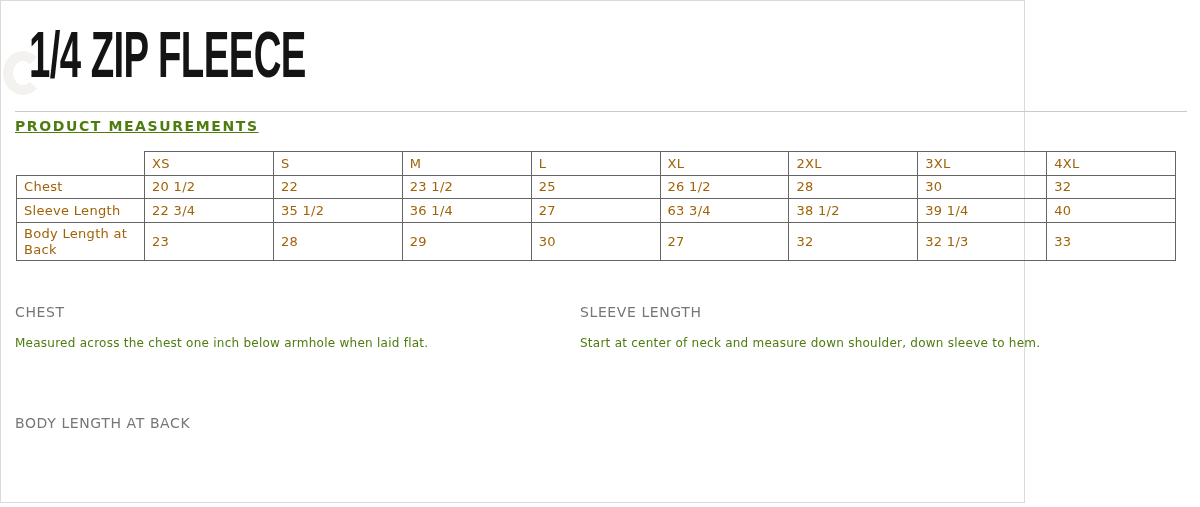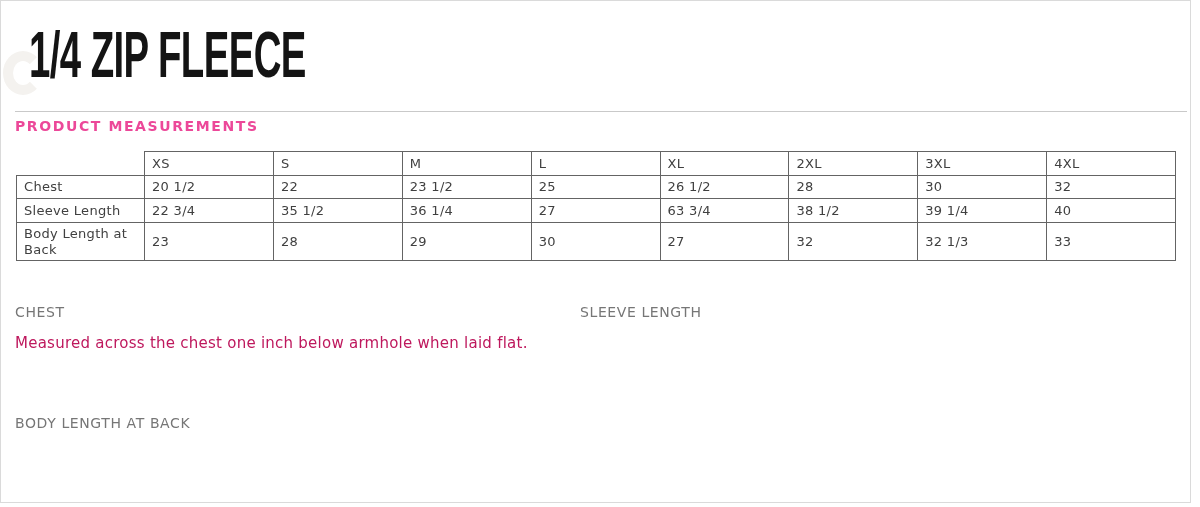--- a/index.html
+++ b/index.html
@@ -6,21 +6,21 @@
   html, body {
     width: 1200px; height: 507px;
     background: #ffffff;
     font-family: "DejaVu Sans", sans-serif;
     overflow: hidden;
     position: relative;
   }
   .frame {
     position: absolute;
     left: 0; top: 0;
-    width: 1191px; height: 503px;
+    width: 1025px; height: 503px;
     border: 1px solid #dadada;
     background: #ffffff;
   }
   
   .watermark {
     position: absolute;
     left: 2px; top: 50px;
     width: 40px; height: 44px;
     border: 10px solid #f4f2ef;
     border-right-color: transparent;
@@ -46,35 +46,36 @@
     left: 14px; top: 110px;
     width: 1172px; height: 0;
     border-top: 1px solid #c9c9c9;
   }
   .section-heading {
     position: absolute;
     left: 14px; top: 117px;
     font-size: 14px;
     font-weight: 700;
     letter-spacing: 1.6px;
-    color: #ec4899;
+    color: #4d7c0f;
+    text-decoration: underline;
   }
   table.size-table {
     position: absolute;
     left: 15px; top: 150px;
     width: 1160px;
     border-collapse: collapse;
     table-layout: fixed;
   }
   table.size-table col.label-col { width: 128px; }
   table.size-table th, table.size-table td {
     border: 1px solid #646464;
     font-size: 13px;
     font-weight: 400;
-    color: #404040;
+    color: #a16207;
     text-align: left;
     vertical-align: middle;
     padding: 2px 6px 2px 7px;
     letter-spacing: 0.3px;
     line-height: 16px;
   }
   table.size-table td.corner { border: none; }
   table.size-table tr.header-row   { height: 24px; }
   table.size-table tr.row-chest    { height: 23px; }
   table.size-table tr.row-sleeve   { height: 24px; }
@@ -84,22 +85,22 @@
   .def-chest  { left: 14px;  top: 303px; width: 545px; }
   .def-sleeve { left: 579px; top: 303px; width: 505px; }
   .def-body   { left: 14px;  top: 414px; width: 580px; }
   .def-heading {
     font-size: 14px;
     color: #767676;
     letter-spacing: 0.6px;
     margin-bottom: 11px;
   }
   .def-text {
-    font-size: 15px;
-    color: #be185d;
+    font-size: 12px;
+    color: #4d7c0f;
     letter-spacing: 0.25px;
     line-height: 24px;
   }
 </style>
 </head>
 <body>
 
 <div class="frame">
 
   <div class="watermark"></div>
@@ -170,19 +171,20 @@
     </tbody>
   </table>
 
   <div class="definitions">
     <div class="def-block def-chest">
       <div class="def-heading">CHEST</div>
       <div class="def-text">Measured across the chest one inch below armhole when laid flat.</div>
     </div>
     <div class="def-block def-sleeve">
       <div class="def-heading">SLEEVE LENGTH</div>
+      <div class="def-text">Start at center of neck and measure down shoulder, down sleeve to hem.</div>
     </div>
     <div class="def-block def-body">
       <div class="def-heading">BODY LENGTH AT BACK</div>
     </div>
   </div>
 
 </div>
 
 </body></html>

